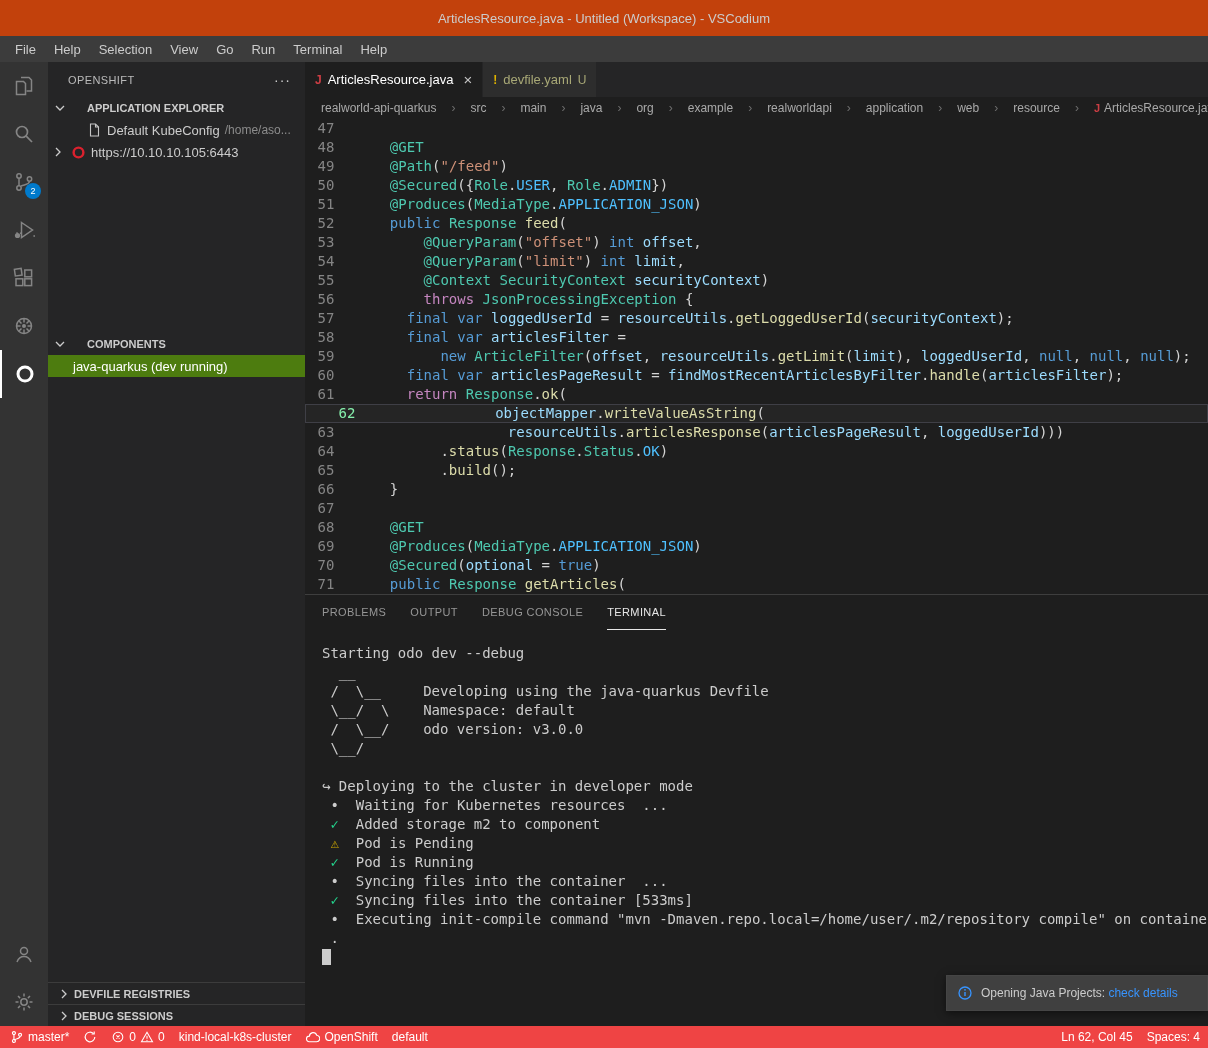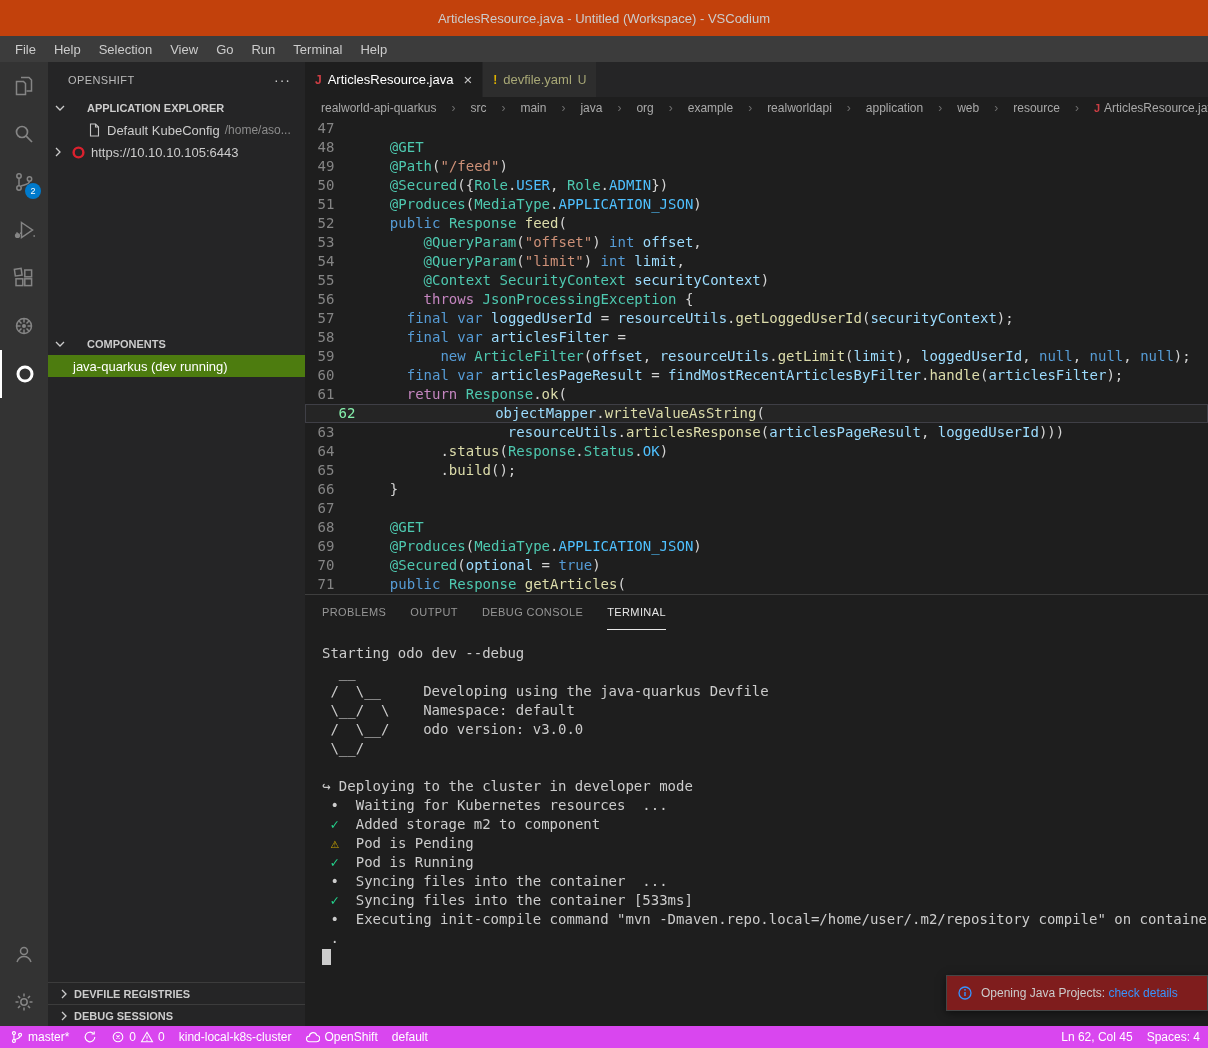--- a/index.html
+++ b/index.html
@@ -82,28 +82,28 @@
     font-size:11px; letter-spacing:.4px; color:#969696; }
   .panel-tab { display:flex; align-items:center; border-bottom:1px solid transparent; cursor:default; }
   .panel-tab.active { color:#e7e7e7; border-bottom-color:#e7e7e7; }
   .terminal { flex:1; min-height:0; overflow:hidden; padding:14px 0 0 17px;
     font-family:"DejaVu Sans Mono", monospace; font-size:14px; color:#cccccc; }
   .term-line { height:19px; line-height:19px; white-space:pre; }
   .t-pl { color:#cccccc; } .t-ok { color:#23d18b; } .t-warn { color:#cca700; } .t-dot { color:#cccccc; }
   .cursor { display:inline-block; width:9px; height:16px; background:#cccccc; vertical-align:-3px; }
 
   
-  .statusbar { height:22px; flex:none; background:#d946ef; color:#ffffff; font-size:12px;
+  .statusbar { height:22px; flex:none; background:#ef4444; color:#ffffff; font-size:12px;
     display:flex; align-items:center; justify-content:space-between; padding:0 8px 0 10px; overflow:hidden; }
   .sb-group { display:flex; align-items:center; gap:14px; white-space:nowrap; }
   .sb-item { display:flex; align-items:center; gap:4px; }
   .sb-item svg { display:block; }
 
   
-  .notification { position:absolute; right:0; bottom:37px; width:262px; height:36px; background:#7f1d1d;
+  .notification { position:absolute; right:0; bottom:37px; width:262px; height:36px; background:#404040;
     border:1px solid #454545; box-shadow:0 2px 8px rgba(0,0,0,.5); display:flex; align-items:center;
     gap:8px; padding:0 10px; font-size:12px; color:#cccccc; z-index:10; white-space:nowrap; overflow:hidden; }
   .notification .link { color:#3794ff; cursor:pointer; }
 </style>
 </head>
 <body>
 
 <div class="window">
 
   <div class="titlebar">

